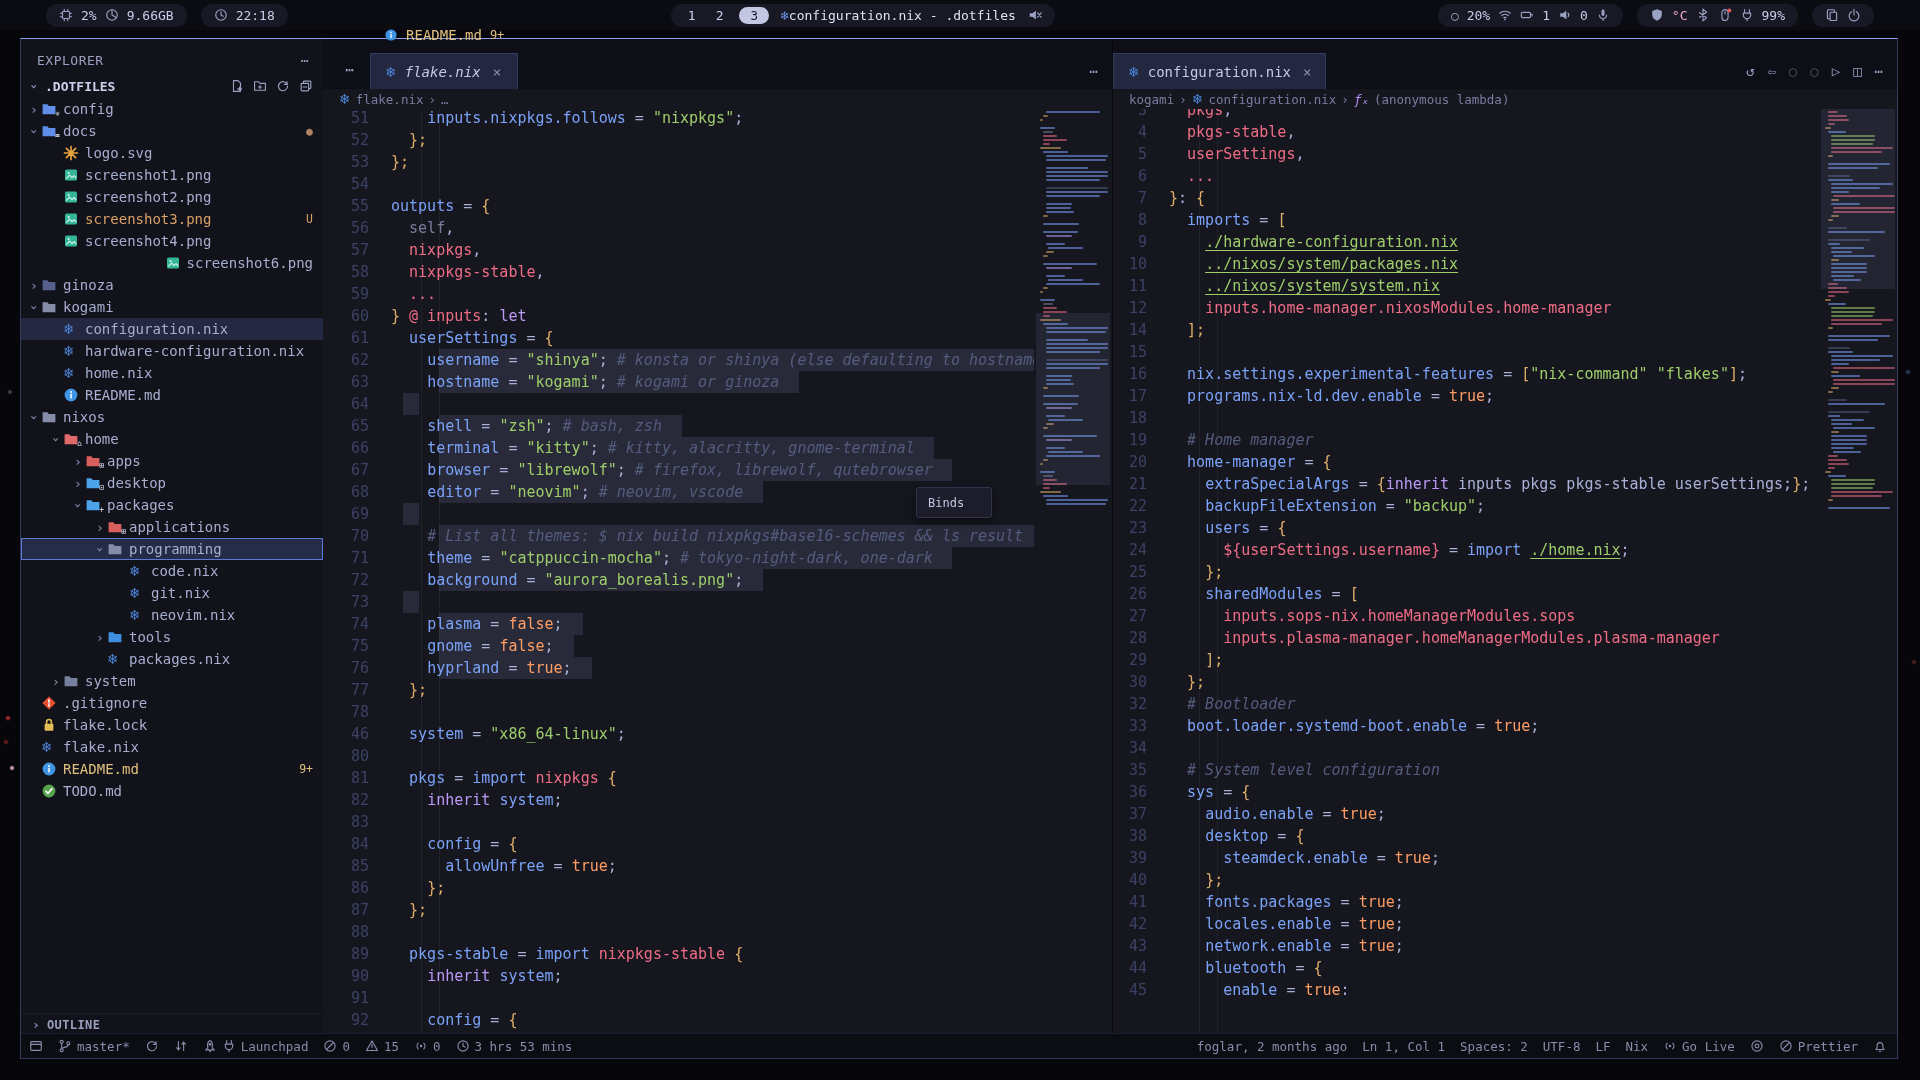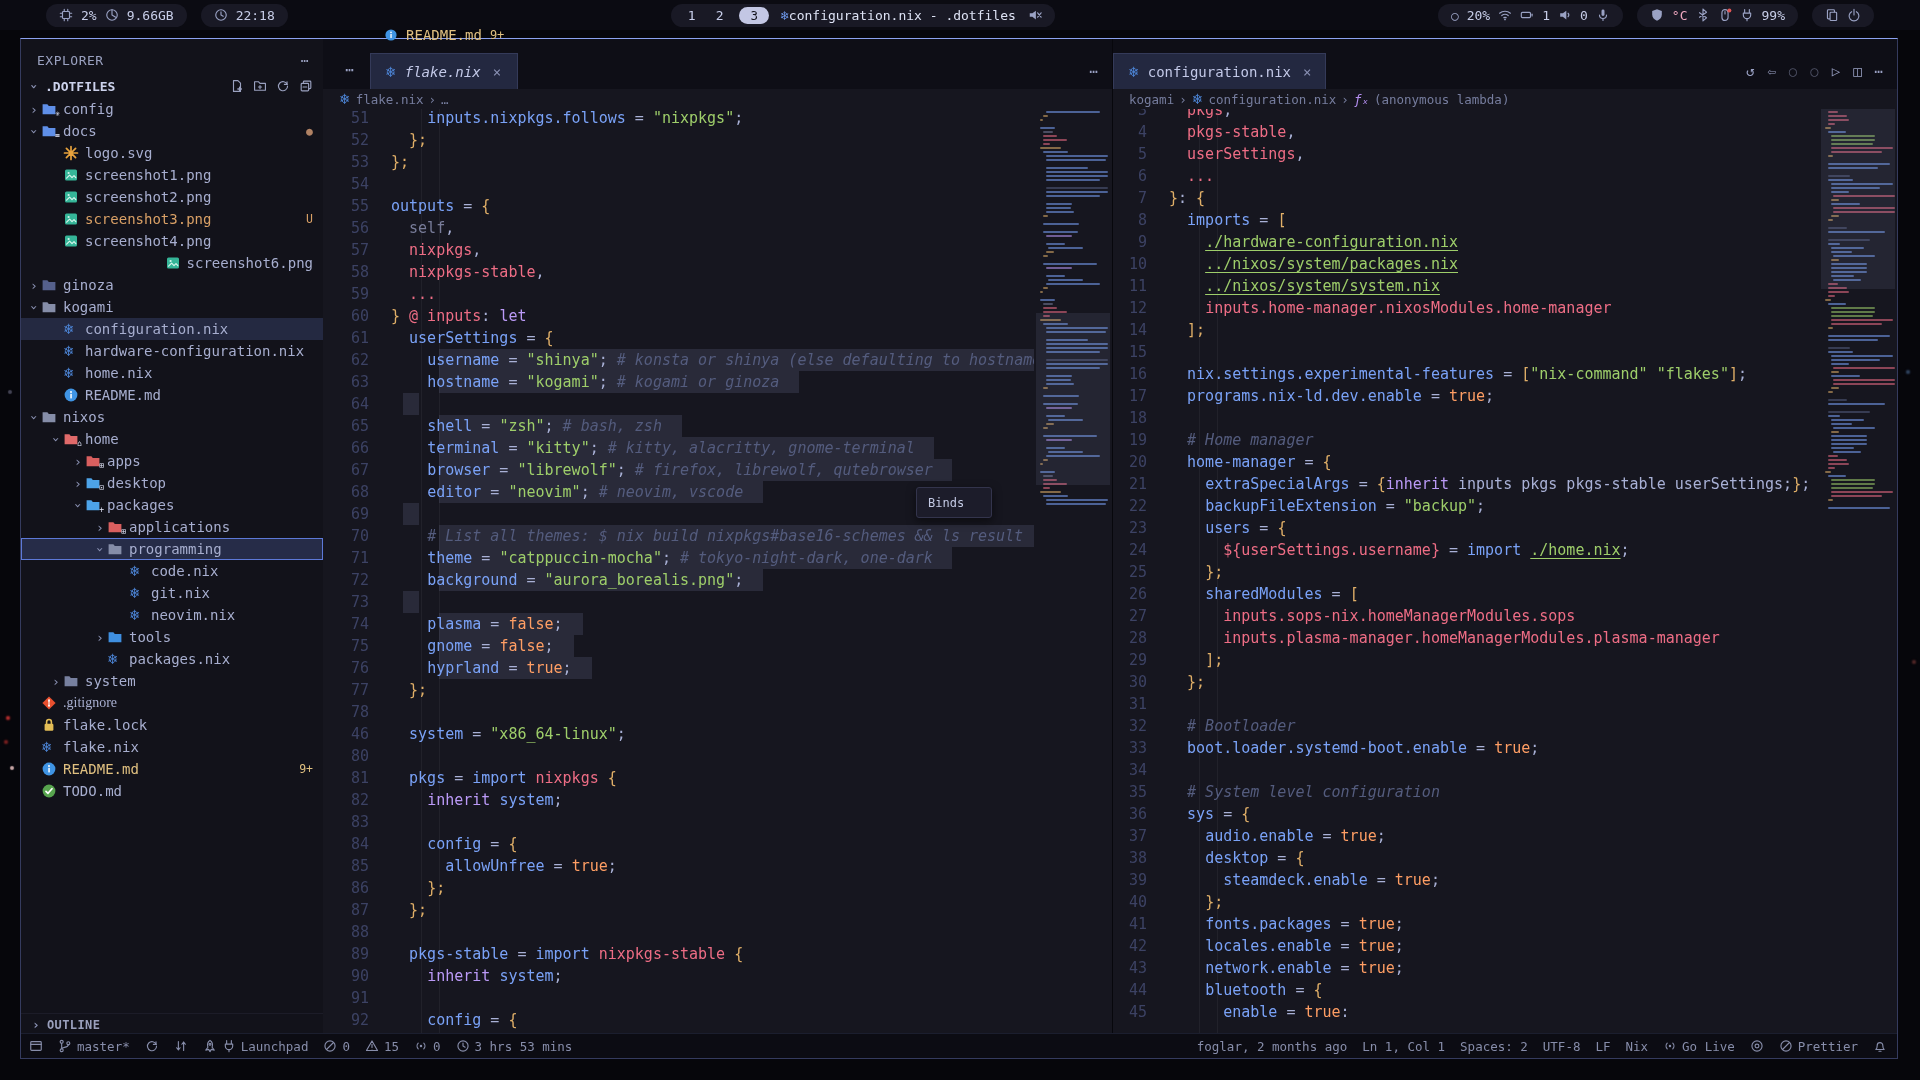--- a/index.html
+++ b/index.html
@@ -430,21 +430,21 @@
           <span class="ticon"><span class="nixglyph">❄</span></span>
           <span class="lbl">packages.nix</span>
         </div>
         <div class="trow" style="padding-left: 28px;">
           <span class="chev r">›</span>
           <span class="ticon"><svg class="ic" viewBox="0 0 16 16" fill="none" stroke="currentColor" stroke-width="1.3" stroke-linecap="round" stroke-linejoin="round">
               <path d="M1.6 3.2h4.8l1.4 1.9h6.6v8.1H1.6z" fill="#77809f" stroke="none"></path>
             </svg></span>
           <span class="lbl">system</span>
         </div>
-        <div class="trow" style="padding-left: 6px; font-family: Liberation Serif, serif;">
+        <div class="trow" style="padding-left: 6px;">
           <span class="chev r"></span>
           <span class="ticon"><svg class="ic" viewBox="0 0 16 16" fill="none" stroke="currentColor" stroke-width="1.3" stroke-linecap="round" stroke-linejoin="round">
               <path d="M8 1.4L14.6 8 8 14.6 1.4 8z" fill="#e8502f" stroke="none"></path>
               <circle cx="8" cy="5.2" r="1" fill="#fff" stroke="none"></circle>
               <circle cx="8" cy="10.8" r="1" fill="#fff" stroke="none"></circle>
               <path d="M8 6.2v3.6" stroke="#fff" stroke-width="1.1"></path>
             </svg></span>
           <span class="lbl">.gitignore</span>
         </div>
         <div class="trow" style="padding-left: 6px;">
@@ -706,21 +706,20 @@
             <div class="cl"><span class="ln" style="width: 34px; padding-left: 12px;">21</span><span class="lt"><span class="ws">    </span><span class="blue">extraSpecialArgs</span><span class="tx"> = </span><span class="brace">{</span><span class="mauve">inherit</span><span class="tx"> inputs pkgs pkgs-stable userSettings;</span><span class="brace">}</span><span class="tx">;</span></span></div>
             <div class="cl"><span class="ln" style="width: 34px; padding-left: 12px;">22</span><span class="lt"><span class="ws">    </span><span class="blue">backupFileExtension</span><span class="tx"> = </span><span class="str">"backup"</span><span class="tx">;</span></span></div>
             <div class="cl"><span class="ln" style="width: 34px; padding-left: 12px;">23</span><span class="lt"><span class="ws">    </span><span class="blue">users</span><span class="tx"> = </span><span class="brace">{</span></span></div>
             <div class="cl"><span class="ln" style="width: 34px; padding-left: 12px;">24</span><span class="lt"><span class="ws">      </span><span class="red">${userSettings.username}</span><span class="tx"> = </span><span class="blue">import</span><span class="tx"> </span><span class="link">./home.nix</span><span class="tx">;</span></span></div>
             <div class="cl"><span class="ln" style="width: 34px; padding-left: 12px;">25</span><span class="lt"><span class="ws">    </span><span class="brace">};</span></span></div>
             <div class="cl"><span class="ln" style="width: 34px; padding-left: 12px;">26</span><span class="lt"><span class="ws">    </span><span class="blue">sharedModules</span><span class="tx"> = </span><span class="brace">[</span></span></div>
             <div class="cl"><span class="ln" style="width: 34px; padding-left: 12px;">27</span><span class="lt"><span class="ws">      </span><span class="red">inputs.sops-nix.homeManagerModules.sops</span></span></div>
             <div class="cl"><span class="ln" style="width: 34px; padding-left: 12px;">28</span><span class="lt"><span class="ws">      </span><span class="red">inputs.plasma-manager.homeManagerModules.plasma-manager</span></span></div>
             <div class="cl"><span class="ln" style="width: 34px; padding-left: 12px;">29</span><span class="lt"><span class="ws">    </span><span class="brace">];</span></span></div>
             <div class="cl"><span class="ln" style="width: 34px; padding-left: 12px;">30</span><span class="lt"><span class="ws">  </span><span class="brace">};</span></span></div>
-            <div class="cl"><span class="ln" style="width: 34px; padding-left: 12px;">31</span><span class="lt"></span></div>
             <div class="cl"><span class="ln" style="width: 34px; padding-left: 12px;">32</span><span class="lt"><span class="ws">  </span><span class="com"># Bootloader</span></span></div>
             <div class="cl"><span class="ln" style="width: 34px; padding-left: 12px;">33</span><span class="lt"><span class="ws">  </span><span class="blue">boot.loader.systemd-boot.enable</span><span class="tx"> = </span><span class="orange">true</span><span class="tx">;</span></span></div>
             <div class="cl"><span class="ln" style="width: 34px; padding-left: 12px;">34</span><span class="lt"></span></div>
             <div class="cl"><span class="ln" style="width: 34px; padding-left: 12px;">35</span><span class="lt"><span class="ws">  </span><span class="com"># System level configuration</span></span></div>
             <div class="cl"><span class="ln" style="width: 34px; padding-left: 12px;">36</span><span class="lt"><span class="ws">  </span><span class="blue">sys</span><span class="tx"> = </span><span class="brace">{</span></span></div>
             <div class="cl"><span class="ln" style="width: 34px; padding-left: 12px;">37</span><span class="lt"><span class="ws">    </span><span class="blue">audio.enable</span><span class="tx"> = </span><span class="orange">true</span><span class="tx">;</span></span></div>
             <div class="cl"><span class="ln" style="width: 34px; padding-left: 12px;">38</span><span class="lt"><span class="ws">    </span><span class="blue">desktop</span><span class="tx"> = </span><span class="brace">{</span></span></div>
             <div class="cl"><span class="ln" style="width: 34px; padding-left: 12px;">39</span><span class="lt"><span class="ws">      </span><span class="blue">steamdeck.enable</span><span class="tx"> = </span><span class="orange">true</span><span class="tx">;</span></span></div>
             <div class="cl"><span class="ln" style="width: 34px; padding-left: 12px;">40</span><span class="lt"><span class="ws">    </span><span class="brace">};</span></span></div>
             <div class="cl"><span class="ln" style="width: 34px; padding-left: 12px;">41</span><span class="lt"><span class="ws">    </span><span class="blue">fonts.packages</span><span class="tx"> = </span><span class="orange">true</span><span class="tx">;</span></span></div>

